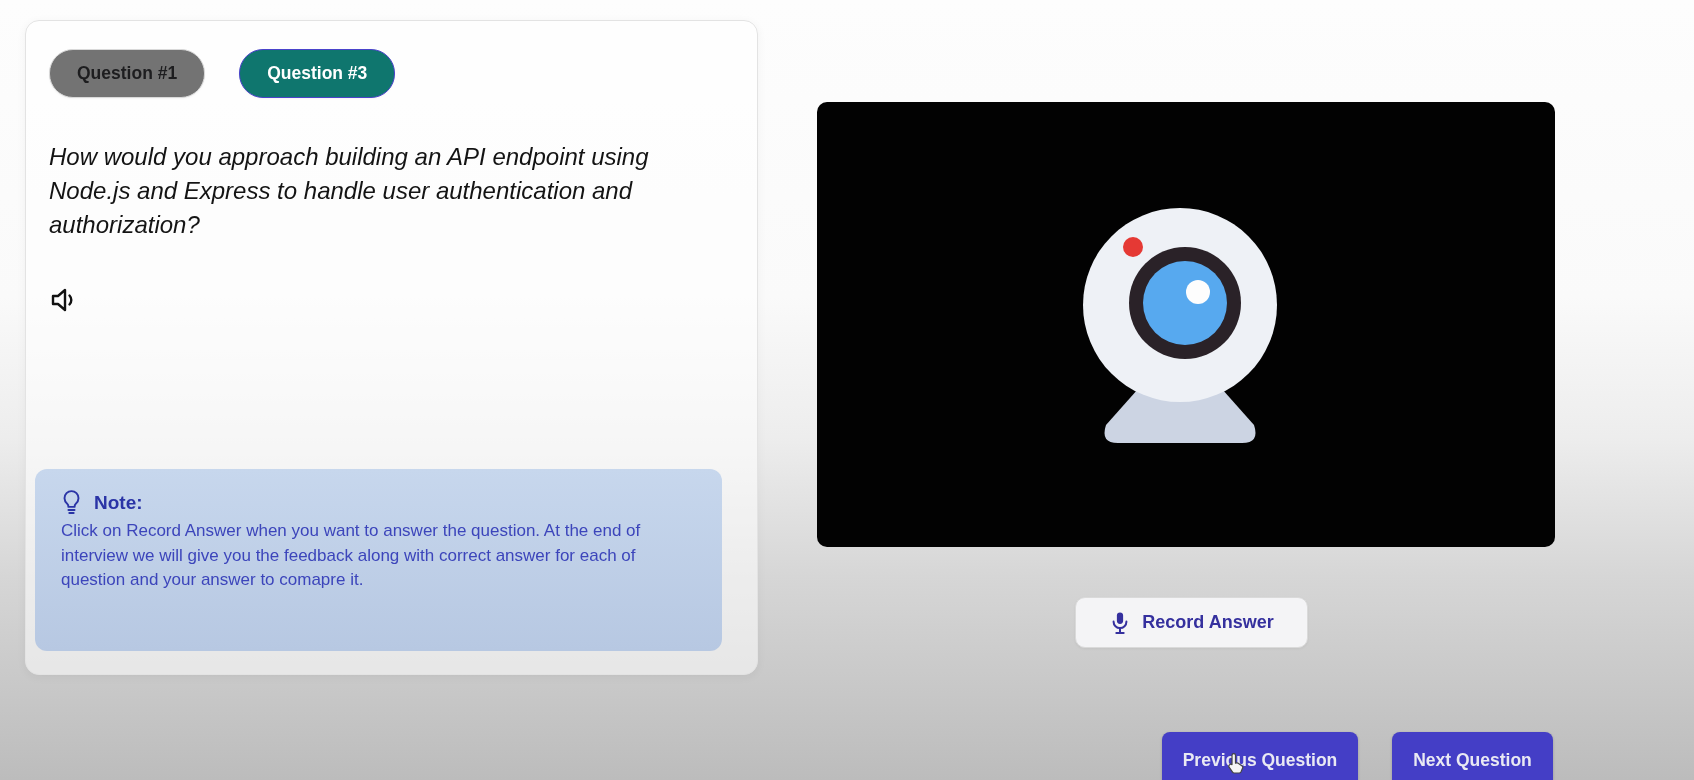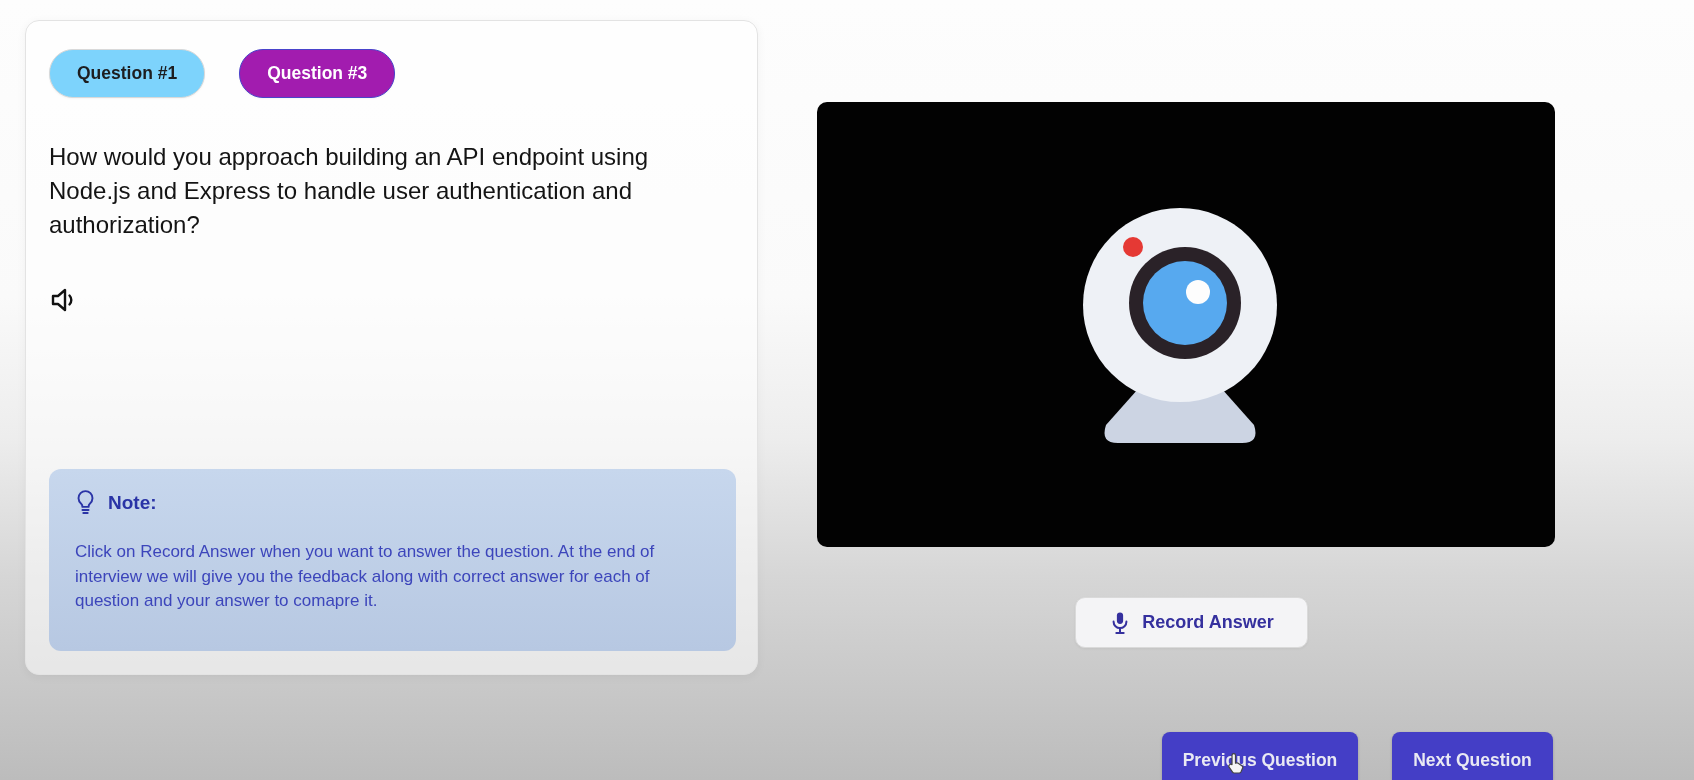--- a/index.html
+++ b/index.html
@@ -15,42 +15,42 @@
     position:absolute;left:25px;top:20px;width:733px;height:655px;
     background:rgba(255,255,255,0.55);
     border:1px solid #e3e3e3;border-radius:14px;
     box-shadow:0 2px 10px rgba(0,0,0,0.05);
     box-sizing:border-box;padding:28px 23px 0 23px;
   }
   .pill-row{display:flex;gap:34px;}
   .pill-row.second{margin-top:32px;}
   .pill{
     height:47px;line-height:47px;padding:0 27px;border-radius:24px;
-    background:#7dd3fc;border:1px solid #d9d9d9;
+    background:#737373;border:1px solid #d9d9d9;
     font-size:17.5px;font-weight:600;color:#1d1d1f;
     white-space:nowrap;cursor:pointer;
     box-shadow:0 1px 2px rgba(0,0,0,0.04);
   }
-  .pill.active{background:#a21caf;border-color:#4a43cb;color:#ffffff;}
+  .pill.active{background:#0f766e;border-color:#4a43cb;color:#ffffff;}
 
   .question-text{
     margin-top:42px;width:650px;
-    font-size:24px;line-height:34px;color:#141414;font-weight:400;
+    font-size:24px;line-height:34px;color:#141414;font-weight:400;font-style:italic;
   }
   .speaker{margin-top:42px;width:32px;height:32px;cursor:pointer;}
 
   .note-box{
-    position:absolute;left:23px;top:448px;width:687px;height:182px;
+    position:absolute;left:9px;top:448px;width:687px;height:182px;
     background:linear-gradient(180deg,#c7d7ed 0%,#b7c8e2 100%);
     border-radius:12px;box-sizing:border-box;padding:20px 26px;
   }
   .note-head{display:flex;align-items:center;gap:12px;}
   .note-title{font-size:19px;font-weight:700;color:#2a34a6;}
   .note-body{
-    margin-top:24px;font-size:17px;line-height:24.5px;color:#3c45bb;font-weight:500;
+    margin-top:3px;font-size:17px;line-height:24.5px;color:#3c45bb;font-weight:500;
   }
 
   
   .video-box{
     position:absolute;left:817px;top:102px;width:738px;height:445px;
     background:#020202;border-radius:10px;
   }
   .webcam-illustration{position:absolute;left:253px;top:95px;width:230px;height:250px;}
 
   .record-button{

